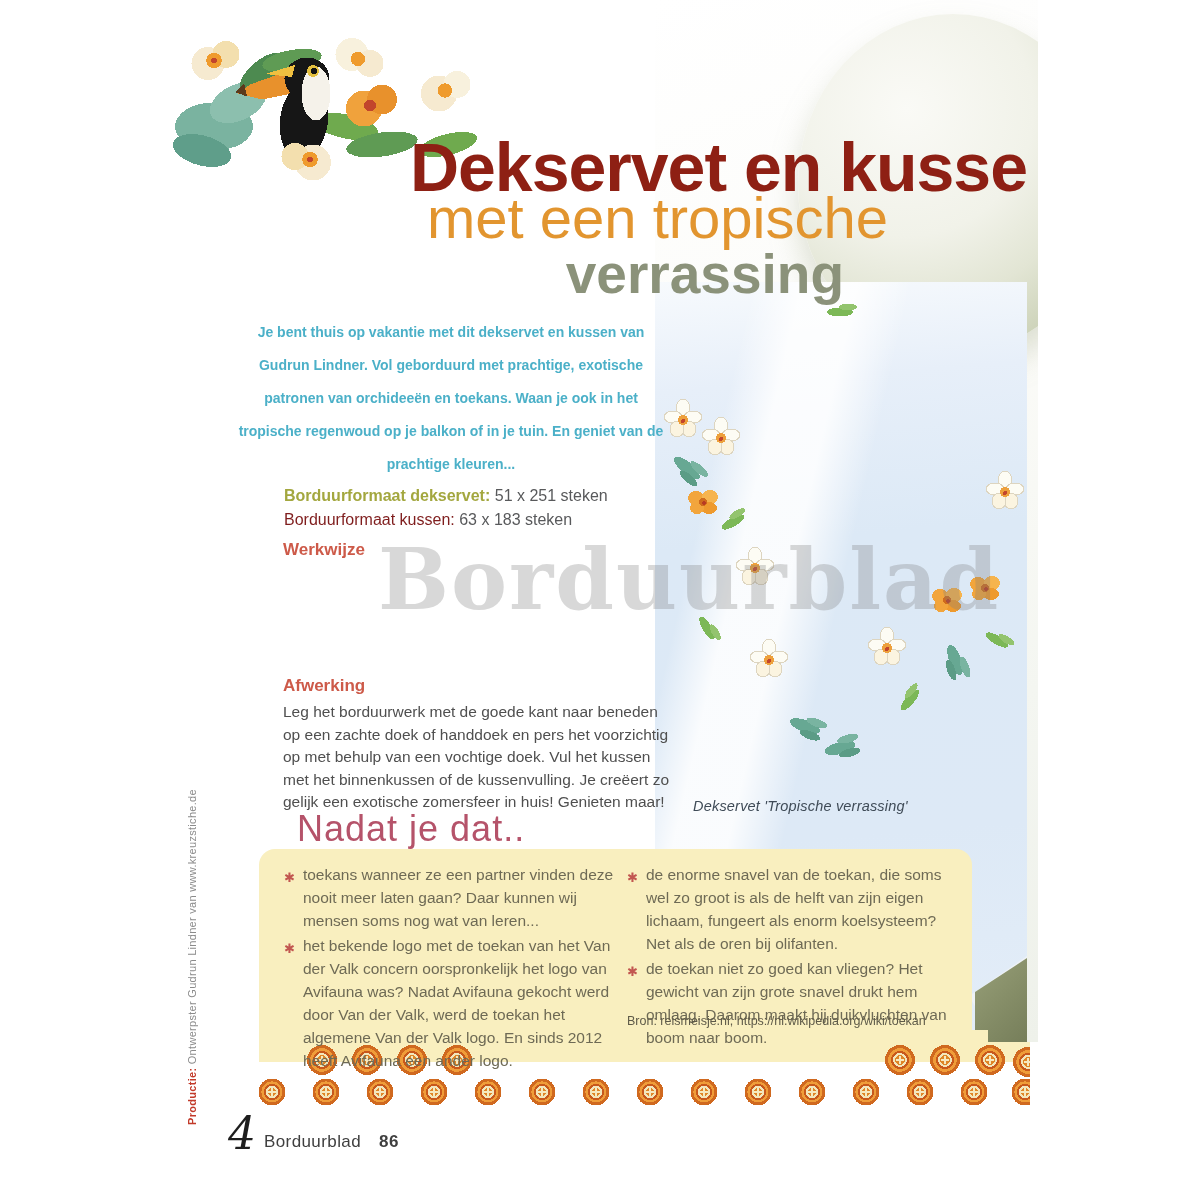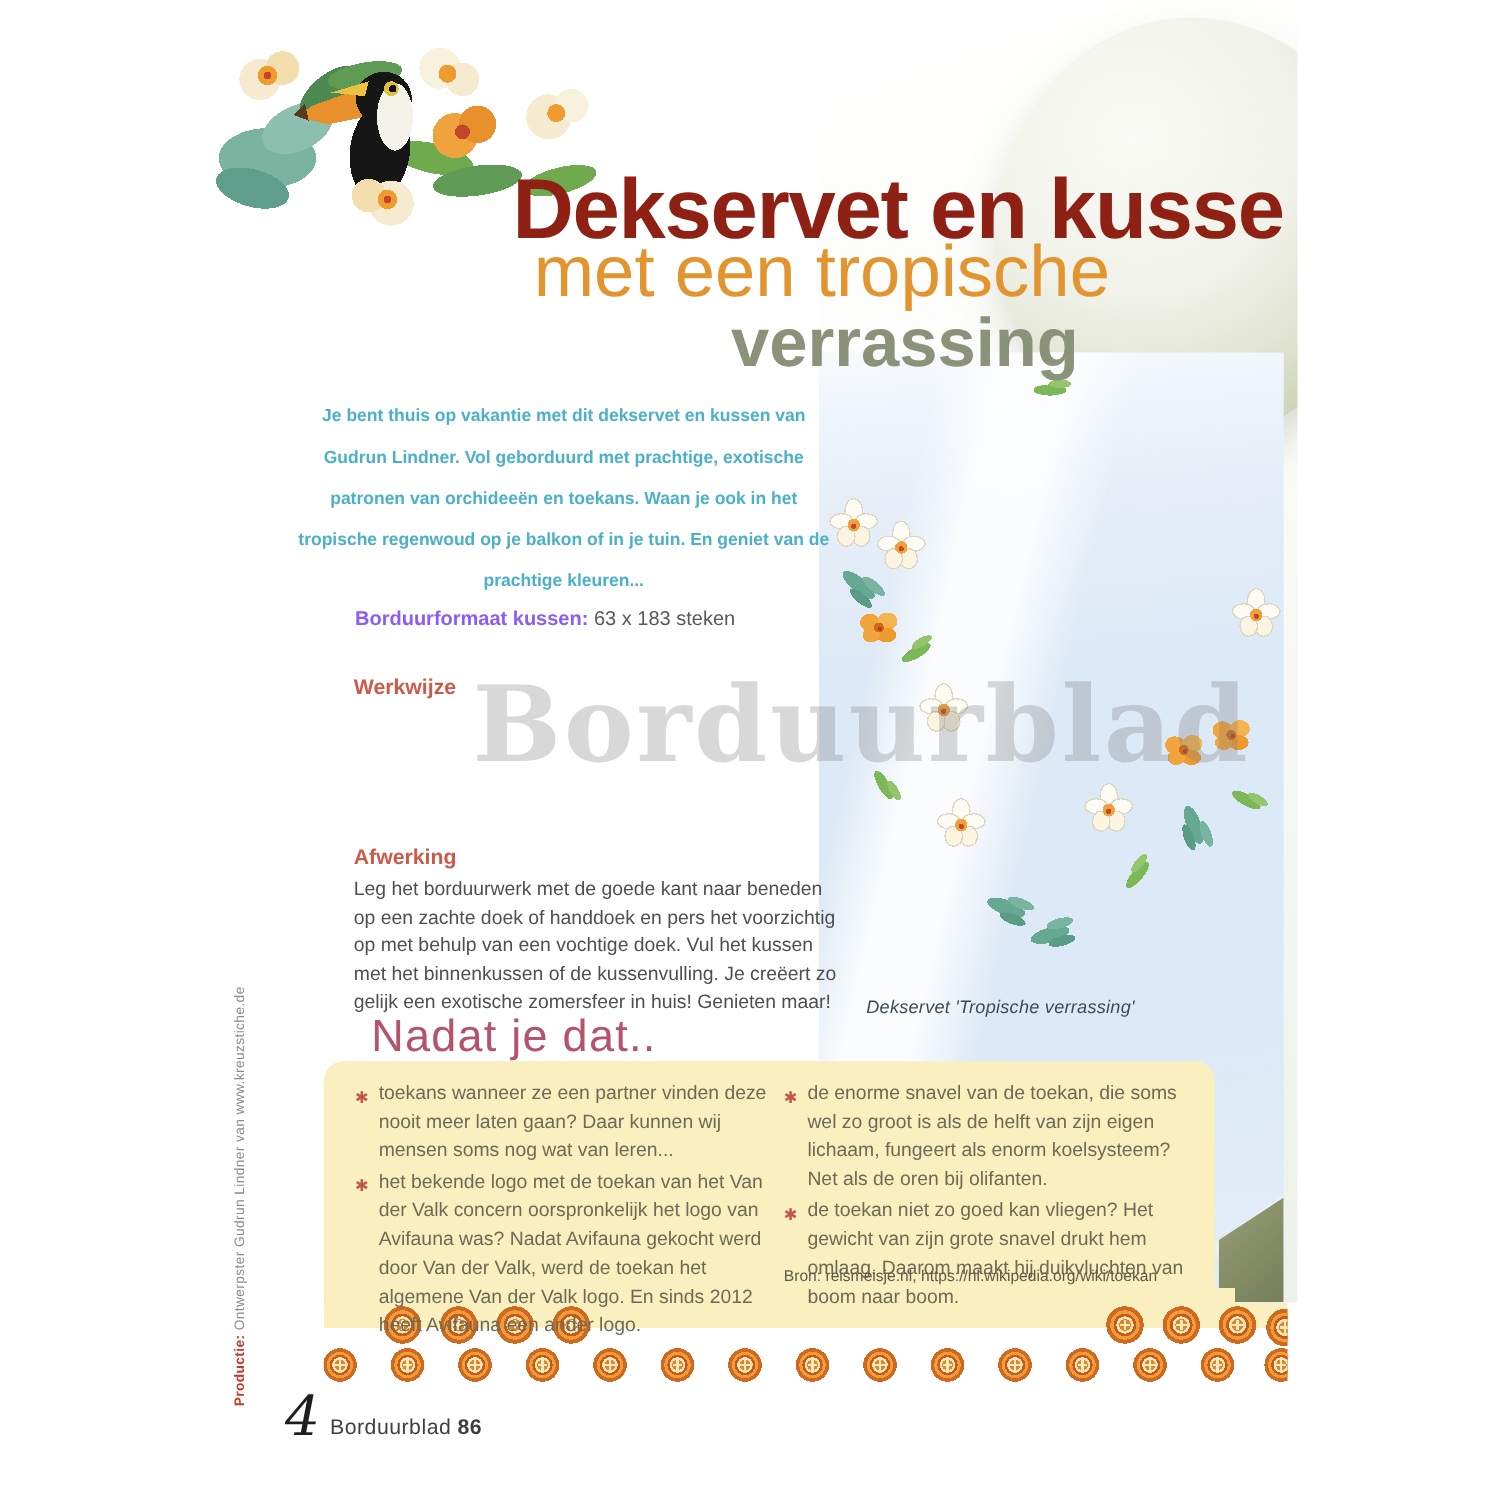--- a/index.html
+++ b/index.html
@@ -39,29 +39,29 @@
   #photo-caption{
     position:absolute;left:38px;top:798px;
     font-style:italic;font-size:14.5px;color:#3f4b57;letter-spacing:.2px;
   }
 
   
   #title1{top:128px;right:173px;white-space:nowrap;z-index:4;
     font-size:68px;font-weight:bold;color:#8e2014;letter-spacing:-1px;}
   #title2{top:184px;right:312px;white-space:nowrap;z-index:4;
     font-size:58px;font-weight:normal;color:#e2952f;letter-spacing:0px;}
-  #title3{top:242px;right:337px;white-space:nowrap;z-index:4;
+  #title3{top:242px;right:356px;white-space:nowrap;z-index:4;
     font-size:55px;font-weight:bold;color:#8b927a;}
 
   
   #intro{left:237px;top:316px;width:428px;z-index:4;text-align:center;
     font-size:14px;font-weight:bold;line-height:33px;color:#4bb0c8;}
   #specs{left:284px;top:484px;z-index:4;font-size:16px;line-height:24px;}
   #specs .lbl1{font-weight:bold;color:#a3a73f;}
-  #specs .lbl2{font-weight:bold;color:#8b5cf6;}
+  #specs .lbl2{font-weight:normal;color:#7f1d1d;}
   #specs .val{color:#58595b;}
   .section{z-index:4;width:396px;}
   .section h3{margin:0 0 5px 0;font-size:17px;color:#cd5a49;font-weight:bold;}
   .section p{margin:0;font-size:15.5px;line-height:22.5px;color:#4f4f4f;}
   #werkwijze{left:283px;top:540px;}
   #afwerking{left:283px;top:676px;}
 
   
   #watermark{left:378px;top:530px;z-index:6;pointer-events:none;
     font-family:"DejaVu Serif", serif;font-size:84px;font-weight:bold;
@@ -81,21 +81,21 @@
 
   
   #stitch-border{left:259px;top:1030px;width:771px;height:98px;z-index:3;}
   #sidebar-credit{left:186px;top:780px;height:345px;z-index:4;
     writing-mode:vertical-rl;transform:rotate(180deg);
     font-size:11px;color:#8b8b8b;letter-spacing:.3px;white-space:nowrap;}
   #sidebar-credit b{color:#c23a2a;}
   #footer-num{left:228px;top:1108px;z-index:4;
     font-family:"DejaVu Serif", serif;font-style:italic;font-size:44px;color:#1e1e1e;}
   #footer-mag{left:264px;top:1132px;z-index:4;font-size:17px;color:#3f3f3f;letter-spacing:.4px;}
-  #footer-mag .issue{font-weight:bold;margin-left:5px;}
+  #footer-mag .issue{font-weight:bold;margin-left:18px;}
 
   #toucan-art{left:172px;top:36px;width:348px;height:148px;z-index:4;}
   #cloth-flowers{position:absolute;left:0;top:0;width:372px;height:1042px;}
 </style>
 </head>
 <body>
 
 <div id="photo" class="abs">
   <div id="bowl"></div>
   <div id="cloth"></div>
@@ -196,20 +196,21 @@
   </g>
 </svg>
 
 <div id="title1" class="abs">Dekservet en kusse</div>
 <div id="title2" class="abs">met een tropische</div>
 <div id="title3" class="abs">verrassing</div>
 
 <div id="intro" class="abs">Je bent thuis op vakantie met dit dekservet en kussen van Gudrun Lindner. Vol geborduurd met prachtige, exotische patronen van orchideeën en toekans. Waan je ook in het tropische regenwoud op je balkon of in je tuin. En geniet van de prachtige kleuren...</div>
 
 <div id="specs" class="abs">
+  <div><span class="lbl1">Borduurformaat dekservet:</span><span class="val"> 51 x 251 steken</span></div>
   <div><span class="lbl2">Borduurformaat kussen:</span><span class="val"> 63 x 183 steken</span></div>
 </div>
 
 <div id="werkwijze" class="abs section">
   <h3>Werkwijze</h3>
 </div>
 <div id="afwerking" class="abs section">
   <h3>Afwerking</h3>
   <p>Leg het borduurwerk met de goede kant naar beneden op een zachte doek of handdoek en pers het voorzichtig op met behulp van een vochtige doek. Vul het kussen met het binnenkussen of de kussenvulling. Je creëert zo gelijk een exotische zomersfeer in huis! Genieten maar!</p>
 </div>

